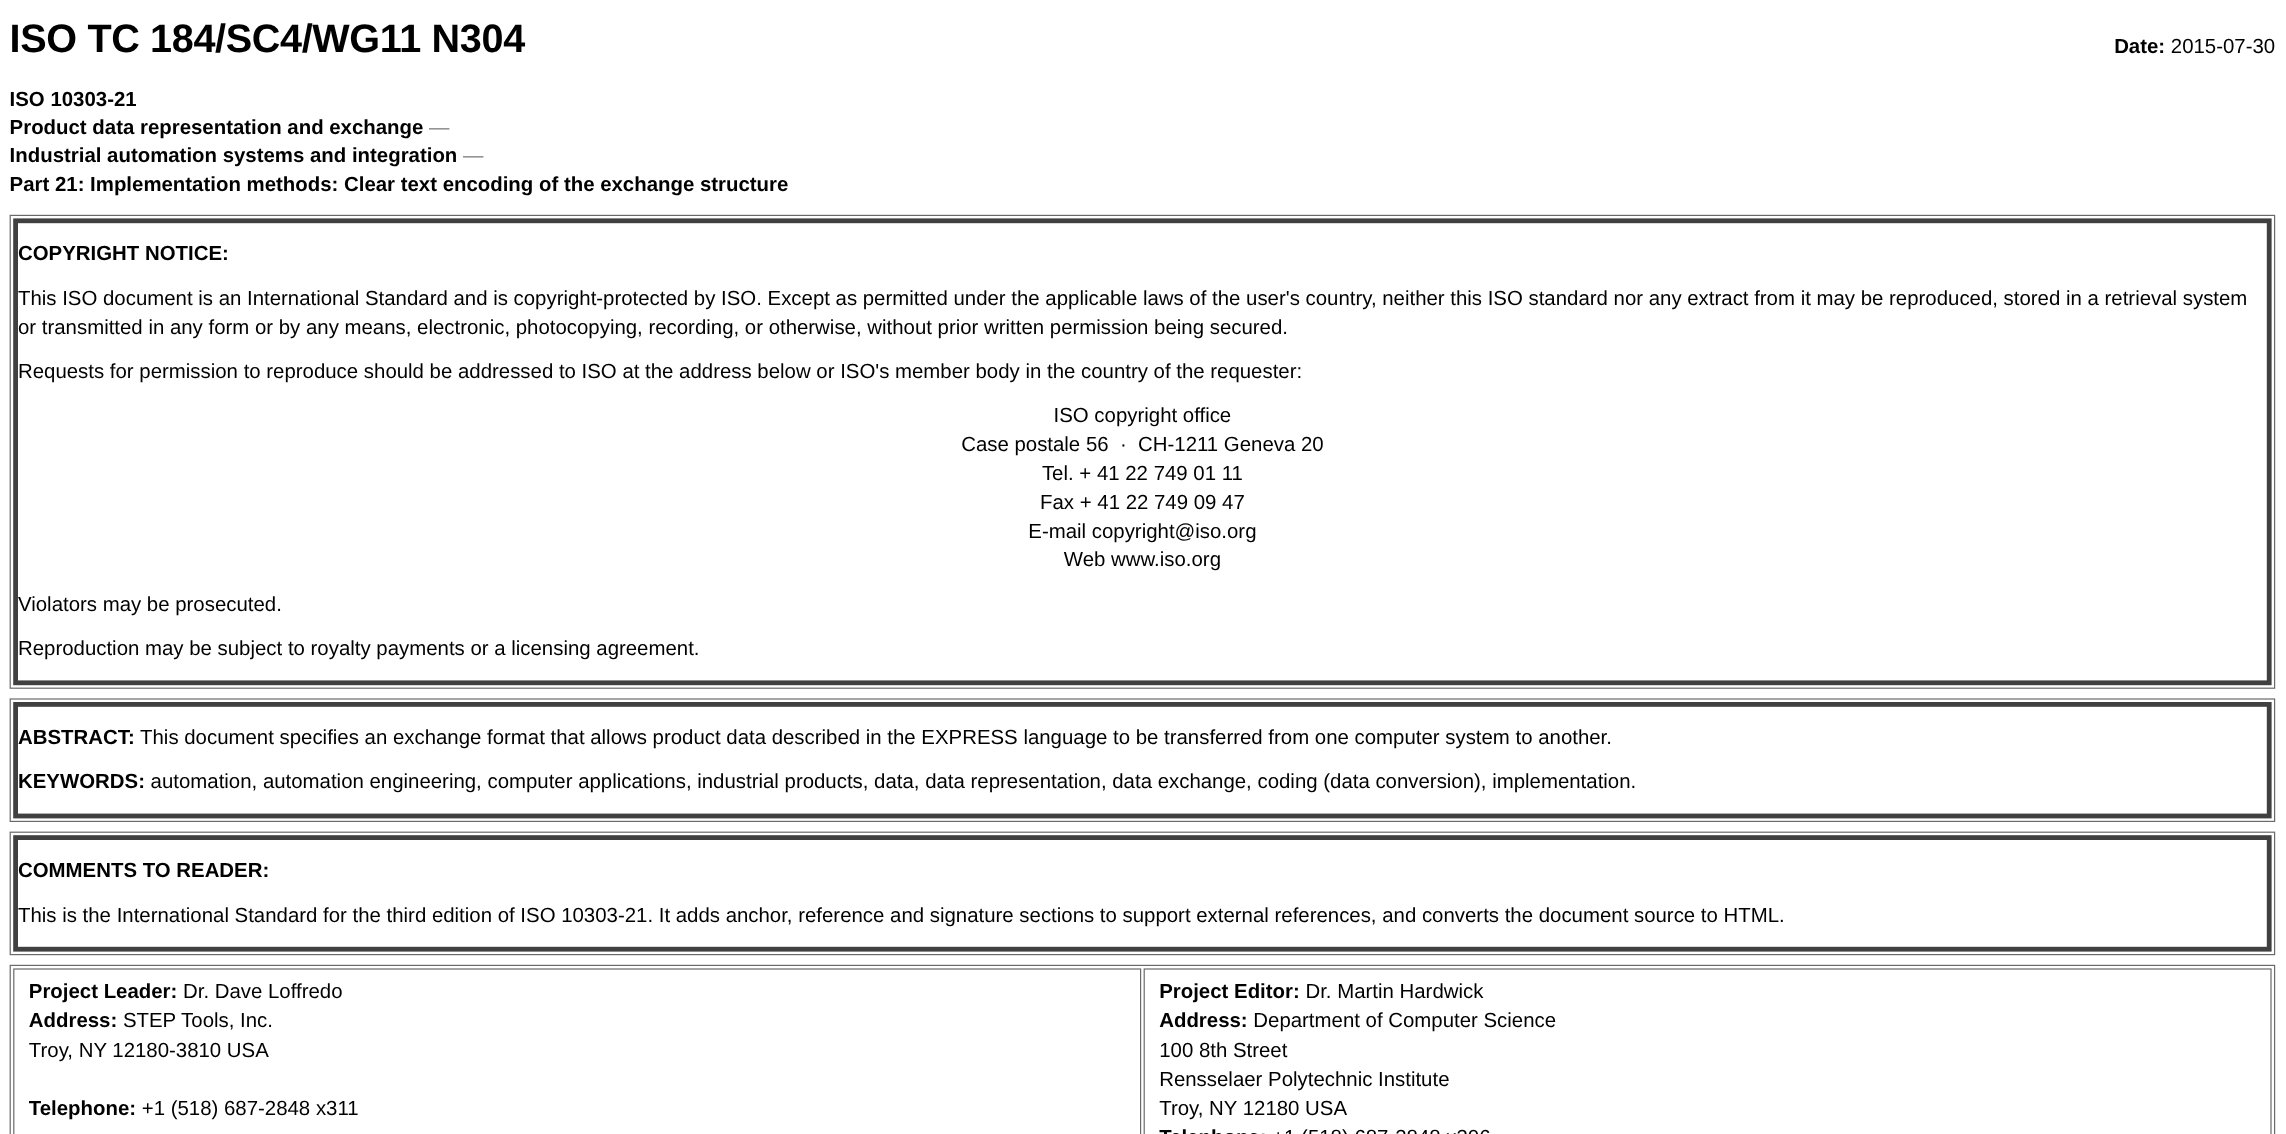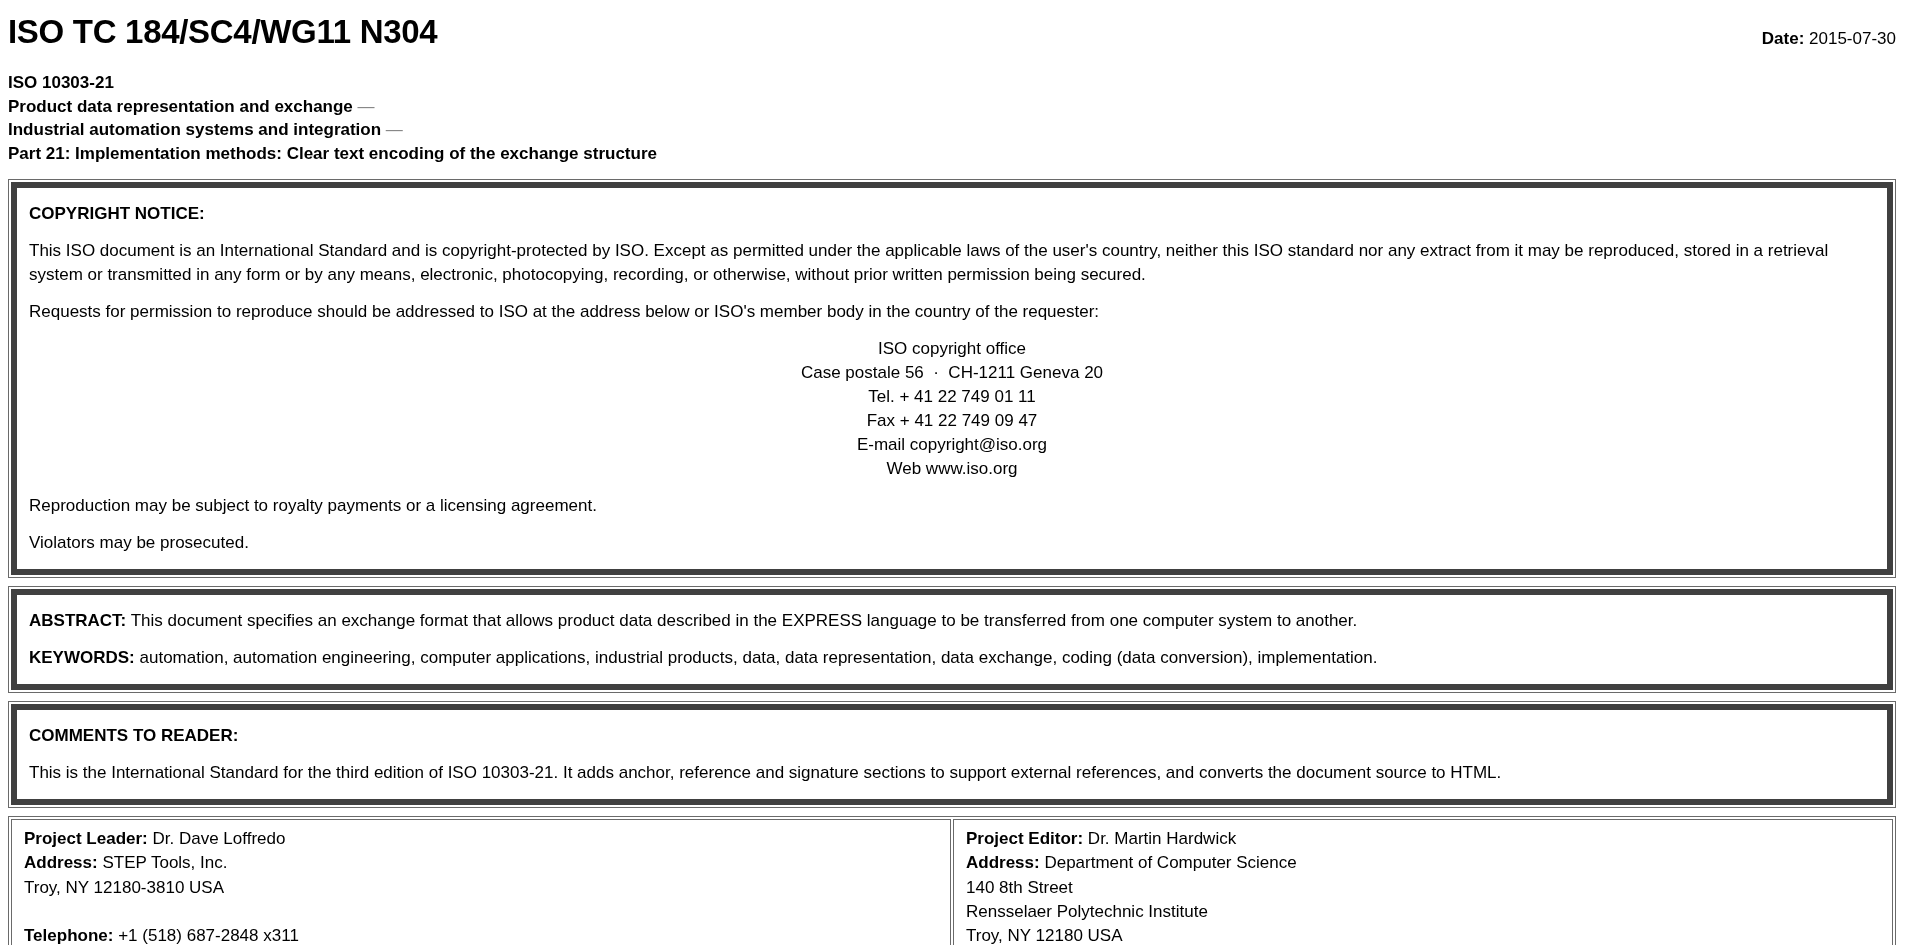--- a/index.html
+++ b/index.html
@@ -18,21 +18,21 @@
     margin: 4px 0 11px 0; letter-spacing: -0.3px;
   }
   .date-line { padding-top: 7px; white-space: nowrap; line-height: 24px; }
   .supersedes { font-weight: bold; margin: 0; line-height: 23px; }
 
   .subject { font-weight: bold; line-height: 23.5px; margin: 8px 0 0 0; }
   .dash { font-weight: normal; color: #858585; }
 
   .box { border: 1px solid #6a6a6a; padding: 2px; margin-top: 8px; }
   .box.first { margin-top: 14px; }
-  .box-cell { border: 6px solid #404040; padding: 1px 12px; }
+  .box-cell { border: 4px solid #404040; padding: 1px 0; }
   .box-cell p { margin: 13px 0; line-height: 24px; }
   .centered { text-align: center; }
   b { font-weight: bold; }
 
   .contacts { display: flex; gap: 2px; border: 1px solid #6a6a6a; padding: 2px; margin-top: 8px; }
   .contact-cell { flex: 1 1 50%; border: 1px solid #6a6a6a; padding: 7px 12px 24px 12px; line-height: 24.3px; }
   .contact-line { min-height: 24.3px; }
   .contact-line.blank { height: 24.3px; }
 </style>
 </head>
@@ -59,22 +59,22 @@
       <p>This ISO document is an International Standard and is copyright-protected by ISO. Except as permitted under the applicable laws of the user's country, neither this ISO standard nor any extract from it may be reproduced, stored in a retrieval system or transmitted in any form or by any means, electronic, photocopying, recording, or otherwise, without prior written permission being secured.</p>
       <p>Requests for permission to reproduce should be addressed to ISO at the address below or ISO's member body in the country of the requester:</p>
       <p class="centered">
         <span>ISO copyright office</span><br>
         <span>Case postale 56 &nbsp;·&nbsp; CH-1211 Geneva 20</span><br>
         <span>Tel. + 41 22 749 01 11</span><br>
         <span>Fax + 41 22 749 09 47</span><br>
         <span>E-mail copyright@iso.org</span><br>
         <span>Web www.iso.org</span>
       </p>
+      <p>Violators may be prosecuted.</p>
       <p>Reproduction may be subject to royalty payments or a licensing agreement.</p>
-      <p>Violators may be prosecuted.</p>
     </div>
   </div>
 
   <div class="box">
     <div class="box-cell">
       <p><b>ABSTRACT:</b> <span>This document specifies an exchange format that allows product data described in the EXPRESS language to be transferred from one computer system to another.</span></p>
       <p><b>KEYWORDS:</b> <span>automation, automation engineering, computer applications, industrial products, data, data representation, data exchange, coding (data conversion), implementation.</span></p>
     </div>
   </div>
 
@@ -89,20 +89,20 @@
     <div class="contact-cell">
       <div class="contact-line"><b>Project Leader:</b> <span>Dr. Dave Loffredo</span></div>
       <div class="contact-line"><b>Address:</b> <span>STEP Tools, Inc.</span></div>
       <div class="contact-line">Troy, NY 12180-3810 USA</div>
       <div class="contact-line blank"></div>
       <div class="contact-line"><b>Telephone:</b> <span>+1 (518) 687-2848 x311</span></div>
     </div>
     <div class="contact-cell">
       <div class="contact-line"><b>Project Editor:</b> <span>Dr. Martin Hardwick</span></div>
       <div class="contact-line"><b>Address:</b> <span>Department of Computer Science</span></div>
-      <div class="contact-line">140 8th Street</div>
+      <div class="contact-line">100 8th Street</div>
       <div class="contact-line">Rensselaer Polytechnic Institute</div>
       <div class="contact-line">Troy, NY 12180 USA</div>
       <div class="contact-line"><b>Telephone:</b> <span>+1 (518) 687-2848 x306</span></div>
     </div>
   </div>
 
 </div>
 
 </body></html>

